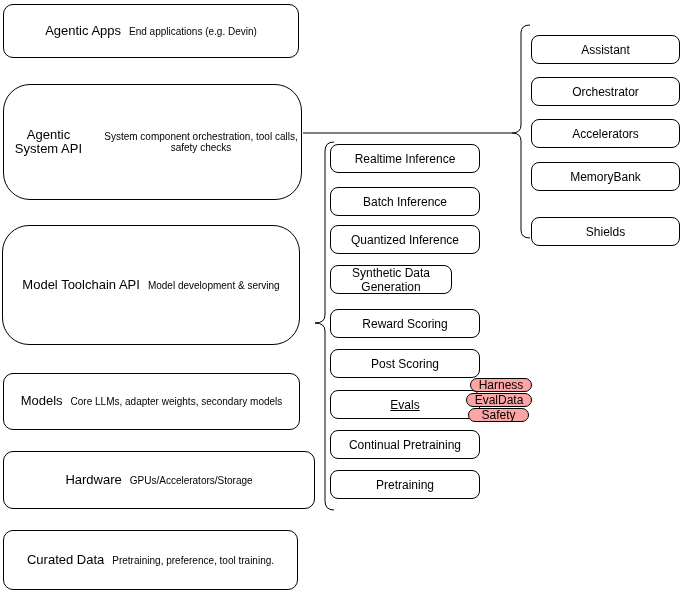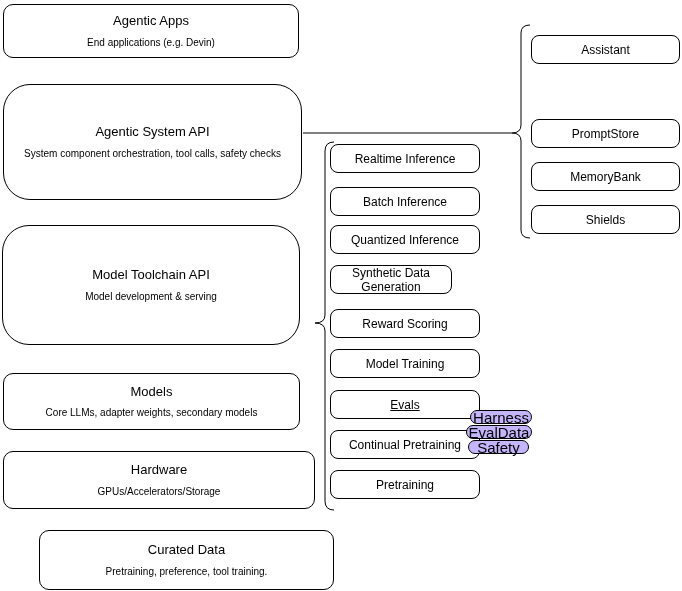--- a/index.html
+++ b/index.html
@@ -17,68 +17,67 @@
     position: absolute;
     left: 0; top: 0;
     width: 682px; height: 591px;
     pointer-events: none;
   }
   .bigbox {
     position: absolute;
     border: 1px solid #000;
     background: #fff;
     display: flex;
-    flex-direction: column;
+    flex-direction: row;
     align-items: center;
     justify-content: center;
     gap: 8px;
     text-align: center;
     z-index: 2;
   }
   .bigbox .title { font-size: 13px; line-height: 1.1; }
   .bigbox .subtitle { font-size: 10px; line-height: 1.1; }
   #lb0 { left: 3px;  top: 4px;   width: 296px; height: 54px;  border-radius: 10px; }
   #lb1 { left: 3px;  top: 84px;  width: 299px; height: 116px; border-radius: 27px; }
   #lb2 { left: 2px;  top: 225px; width: 298px; height: 120px; border-radius: 27px; }
   #lb3 { left: 3px;  top: 373px; width: 297px; height: 57px;  border-radius: 10px; }
   #lb4 { left: 3px;  top: 451px; width: 312px; height: 58px;  border-radius: 10px; }
-  #lb5 { left: 3px;  top: 530px; width: 295px; height: 60px;  border-radius: 10px; margin-left: 36px; }
+  #lb5 { left: 3px;  top: 530px; width: 295px; height: 60px;  border-radius: 10px; }
 
   .mbox, .rbox {
     position: absolute;
     border: 1px solid #000;
     border-radius: 8px;
     background: #fff;
     display: flex;
     align-items: center;
     justify-content: center;
     font-size: 12px;
     text-align: center;
     z-index: 2;
   }
   .mbox { left: 330px; width: 150px; height: 29px; }
   #m0 { top: 144px; } #m1 { top: 187px; } #m2 { top: 225px; }
   #m3 { top: 265px; width: 122px; } #m4 { top: 309px; } #m5 { top: 349px; }
   #m6 { top: 390px; text-decoration: underline; } #m7 { top: 430px; } #m8 { top: 470px; }
 
   .rbox { left: 531px; width: 149px; height: 29px; }
   #r0 { top: 35px; } #r1 { top: 77px; } #r2 { top: 119px; }
-  #r3 { top: 162px; } #r4 { top: 205px; }
+  #r3 { top: 162px; } #r4 { top: 217px; }
 
   .pill {
     position: absolute;
     border: 1px solid #000;
     border-radius: 999px;
-    background: #c4b5fd;
+    background: #fca5a5;
     display: flex;
     align-items: center;
     justify-content: center;
-    font-size: 15px;
+    font-size: 12px;
     z-index: 3;
-    margin-top: 32px;
   }
   #p0 { left: 470px; top: 378px; width: 62px; height: 14px; }
   #p1 { left: 466px; top: 393px; width: 66px; height: 14px; }
   #p2 { left: 468px; top: 408px; width: 61px; height: 14px; }
 </style>
 </head>
 <body>
 
 <div class="canvas">
 
@@ -114,27 +113,28 @@
   <div class="bigbox" id="lb5">
     <div class="title">Curated Data</div>
     <div class="subtitle">Pretraining, preference, tool training.</div>
   </div>
 
   <div class="mbox" id="m0">Realtime Inference</div>
   <div class="mbox" id="m1">Batch Inference</div>
   <div class="mbox" id="m2">Quantized Inference</div>
   <div class="mbox" id="m3">Synthetic Data Generation</div>
   <div class="mbox" id="m4">Reward Scoring</div>
-  <div class="mbox" id="m5">Model Training</div>
+  <div class="mbox" id="m5">Post Scoring</div>
   <div class="mbox" id="m6">Evals</div>
   <div class="mbox" id="m7">Continual Pretraining</div>
   <div class="mbox" id="m8">Pretraining</div>
 
   <div class="pill" id="p0">Harness</div>
   <div class="pill" id="p1">EvalData</div>
   <div class="pill" id="p2">Safety</div>
 
   <div class="rbox" id="r0">Assistant</div>
-  <div class="rbox" id="r2">PromptStore</div>
+  <div class="rbox" id="r1">Orchestrator</div>
+  <div class="rbox" id="r2">Accelerators</div>
   <div class="rbox" id="r3">MemoryBank</div>
   <div class="rbox" id="r4">Shields</div>
 
 </div>
 
 </body></html>

